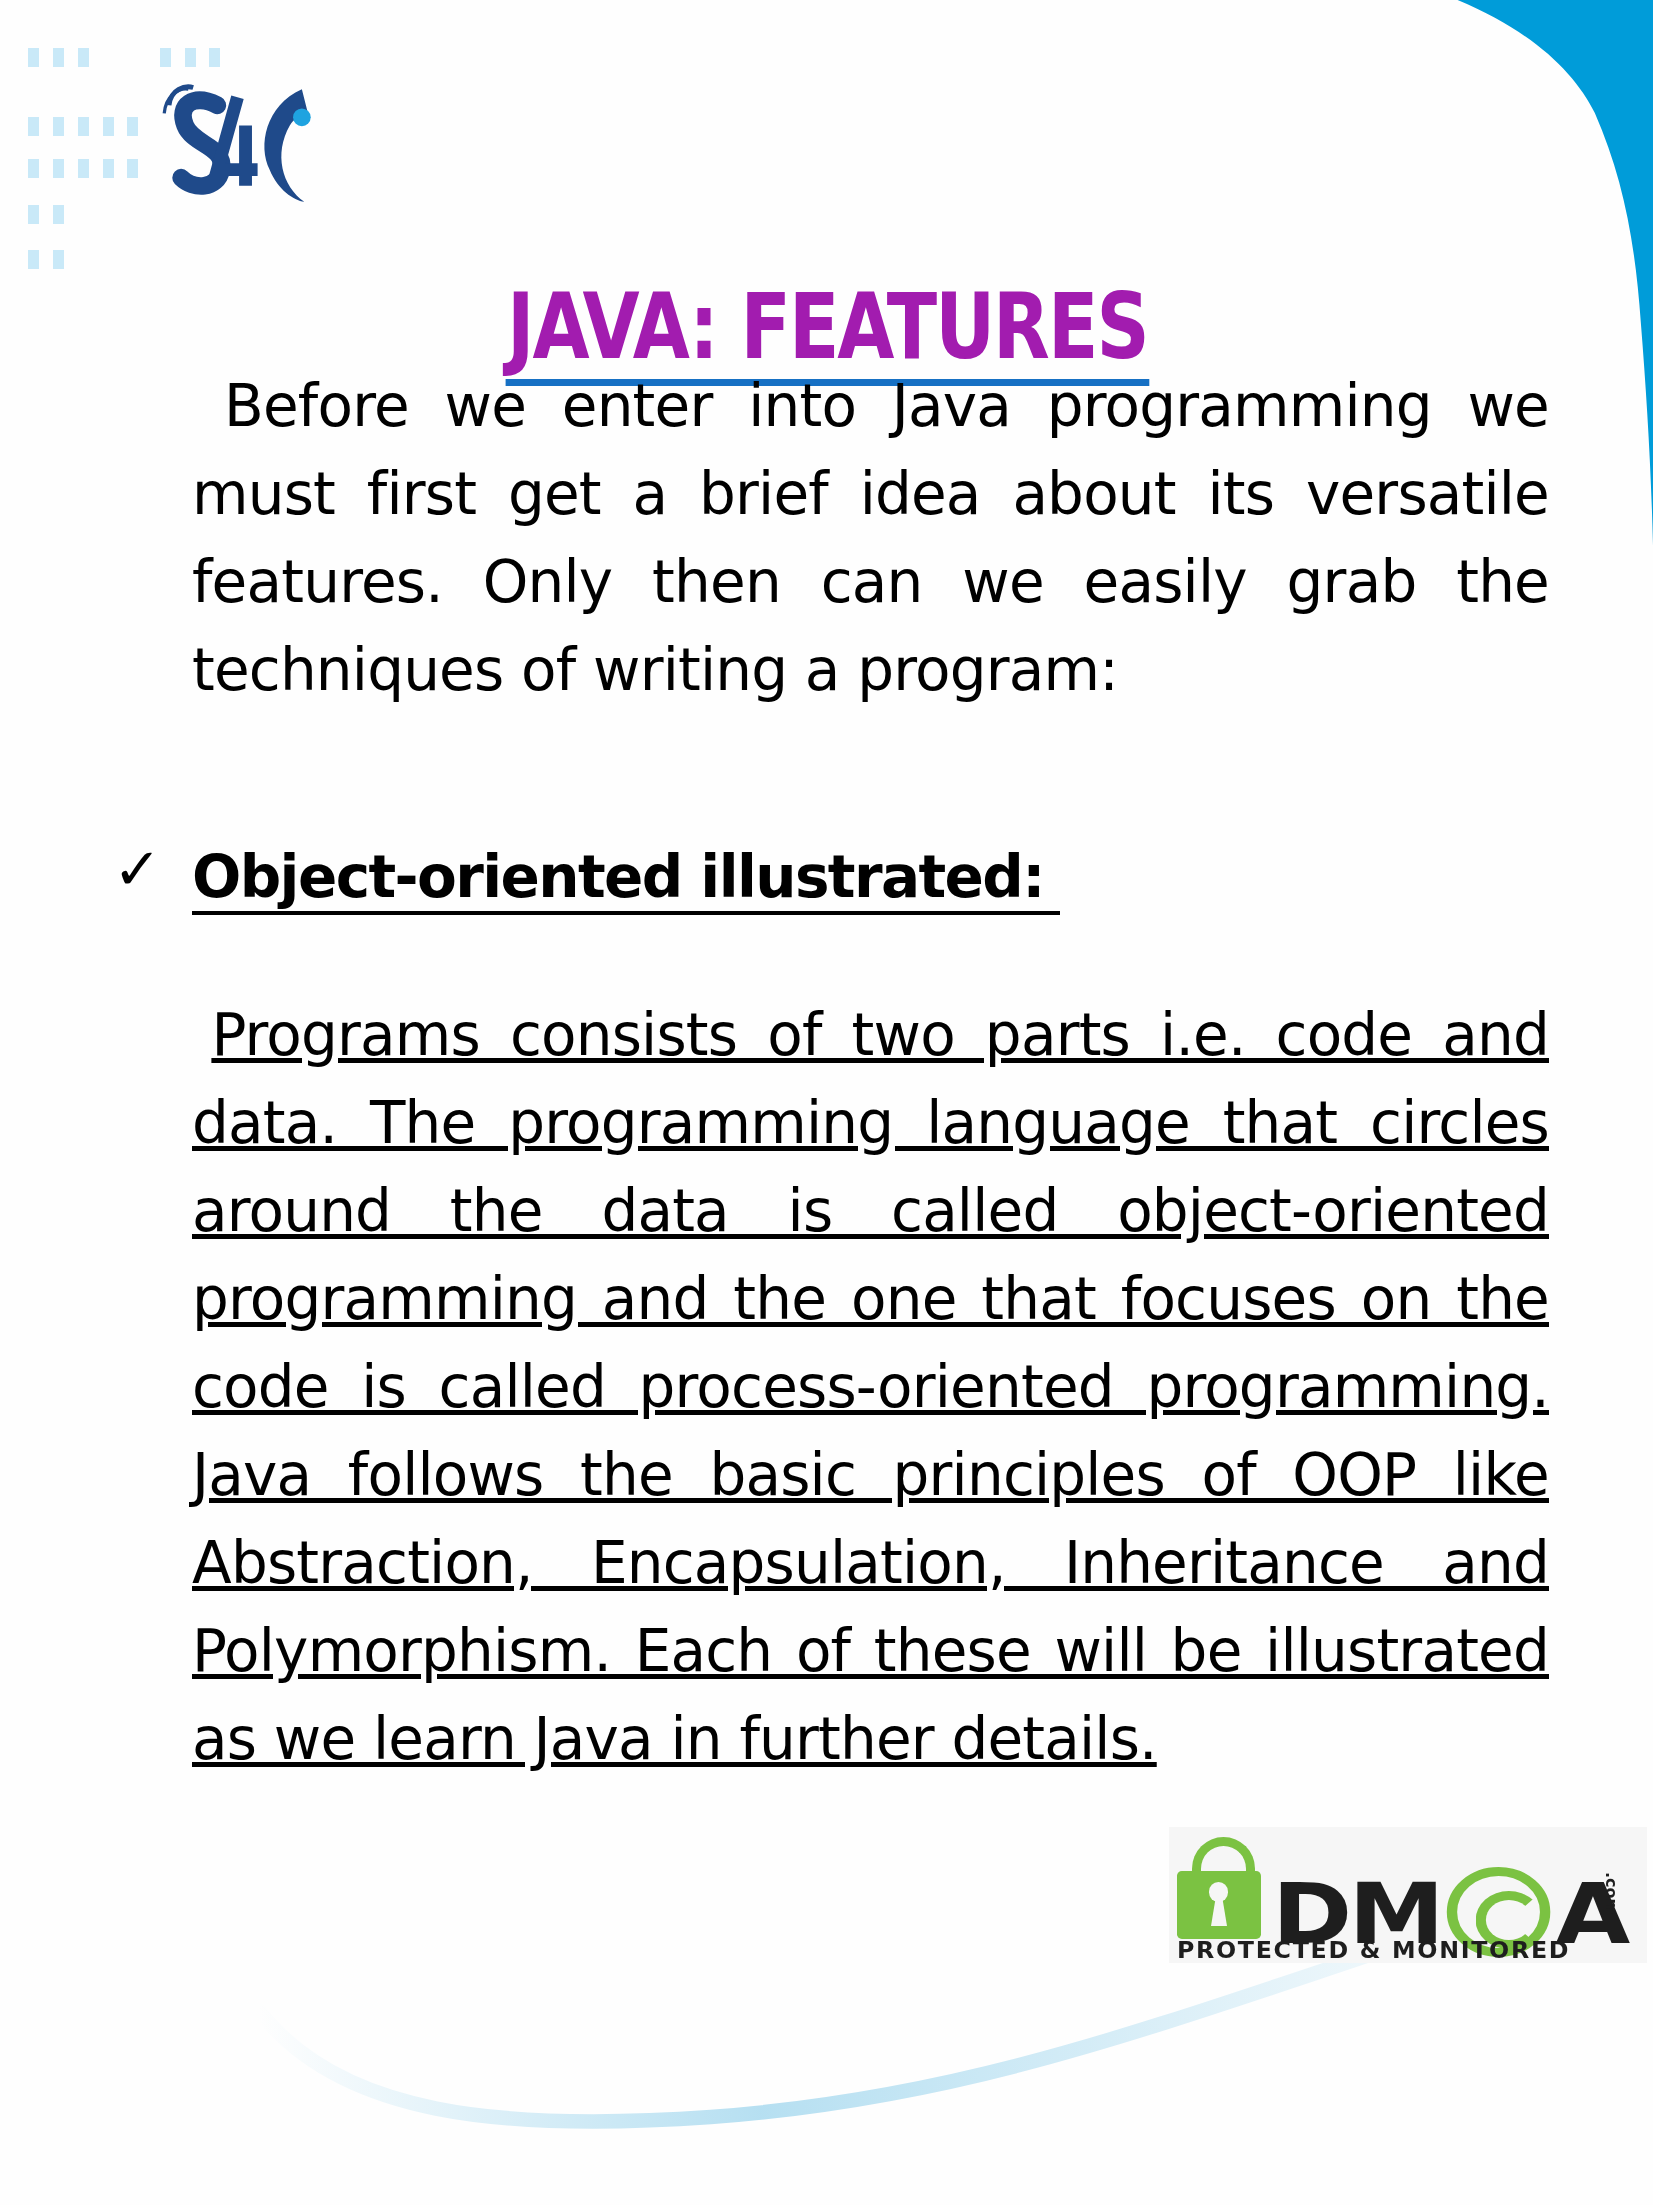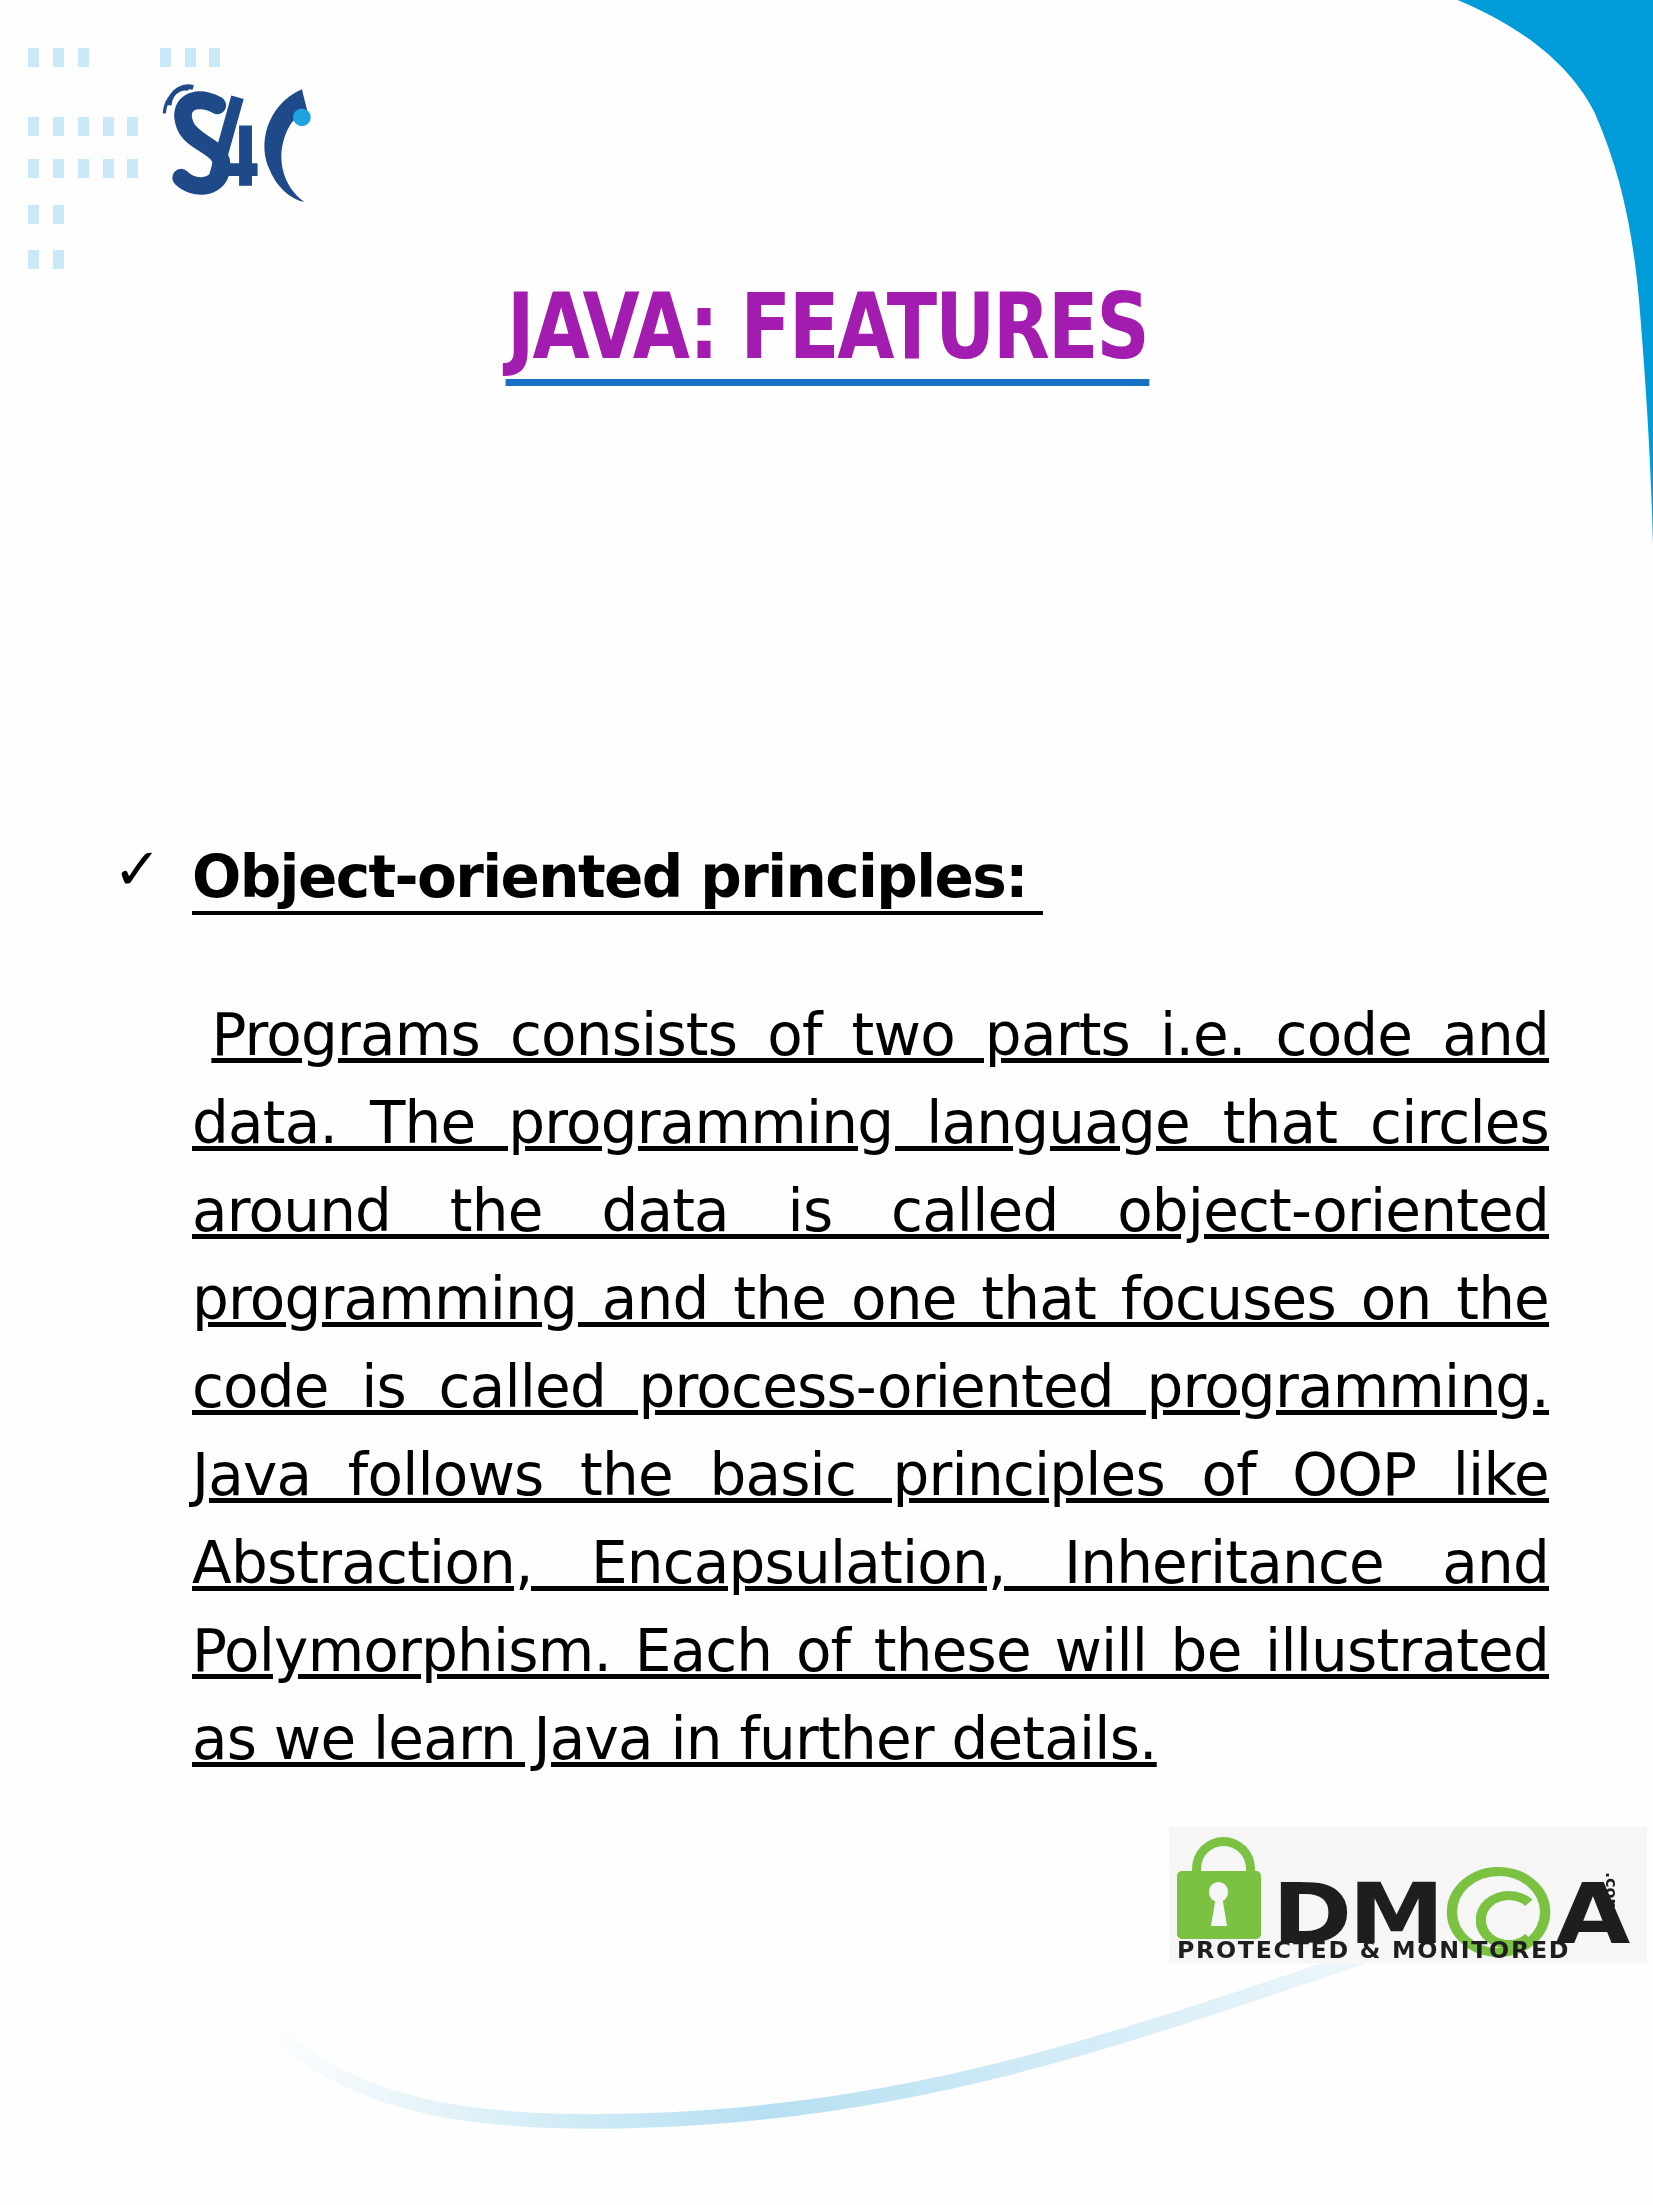--- a/index.html
+++ b/index.html
@@ -139,23 +139,24 @@
     <path d="M70 30 C40 15, 20 30, 30 55 C40 80, 80 80, 75 110 C70 135, 40 135, 25 120" stroke="#1f4a8a" stroke-width="22" fill="none" stroke-linecap="round"></path>
     <path d="M95 20 L70 110 L120 110 M105 55 L105 130" stroke="#1f4a8a" stroke-width="16" fill="none"></path>
     <path d="M175 10 C130 30, 120 80, 135 110 C145 135, 165 148, 178 150 C150 130, 140 90, 160 55 C170 40, 182 40, 185 50" fill="#1f4a8a"></path>
     <circle cx="175" cy="45" r="11" fill="#1fa3e0"></circle>
   </svg>
 
   <h1 class="title">
     <span>JAVA: FEATURES</span>
   </h1>
 
+  <p class="para p1" style="margin:0"><span class="indent"></span><span>Before we enter into Java programming we must first get a brief idea about its versatile features. Only then can we easily grab the techniques of writing a program:</span></p>
 
   <span class="bullet-check">✓</span>
-  <div class="bullet-heading">Object-oriented principles:</div>
+  <div class="bullet-heading">Object-oriented illustrated:</div>
 
   <p class="para p2" style="margin:0"><span class="indent" style="width:19.4px"></span><span>Programs consists of two parts i.e. code and data. The programming language that circles around the data is called object-oriented programming and the one that focuses on the code is called process-oriented programming. Java follows the basic principles of OOP like Abstraction, Encapsulation, Inheritance and Polymorphism. Each of these will be illustrated as we learn Java in further details.</span></p>
 
   <div class="dmca">
     <div class="dmca-lock-shackle"></div>
     <div class="dmca-lock-body">
       <div class="dmca-keyhole"></div>
       <div class="dmca-keyhole-stem"></div>
     </div>
     <div class="dmca-word">

